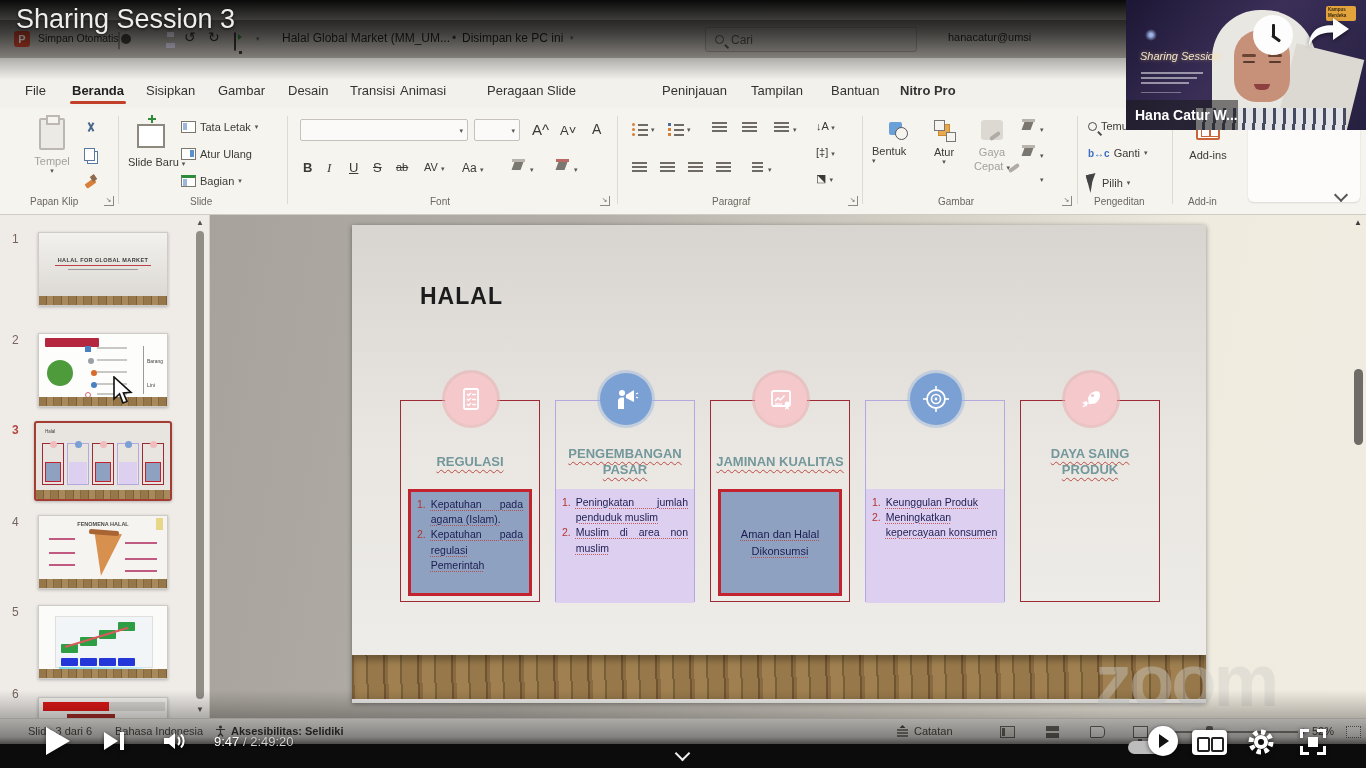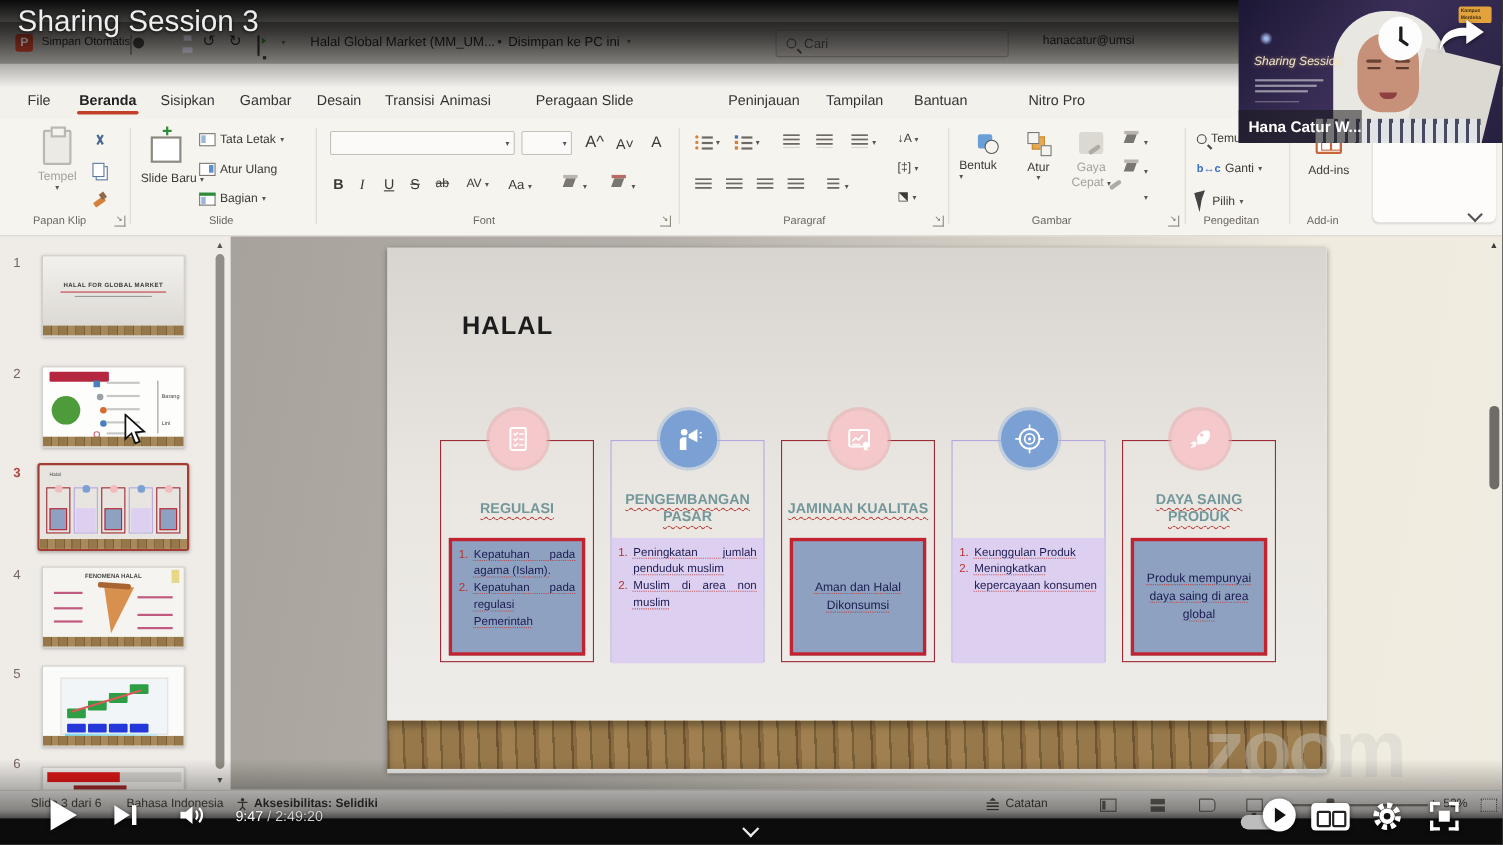--- a/index.html
+++ b/index.html
@@ -202,21 +202,21 @@
       <span class="tab" style="left:146px;">Sisipkan</span>
       <span class="tab" style="left:218px;">Gambar</span>
       <span class="tab" style="left:288px;">Desain</span>
       <span class="tab" style="left:350px;">Transisi</span>
       <span class="tab" style="left:400px;">Animasi</span>
       <span class="tab" style="left:487px;">Peragaan Slide</span>
       <span class="tab" style="left:601px;margin-top:26px;">Rekam</span>
       <span class="tab" style="left:662px;">Peninjauan</span>
       <span class="tab" style="left:751px;">Tampilan</span>
       <span class="tab" style="left:831px;">Bantuan</span>
-      <span class="tab" style="left:935px;">Nitro Pro</span>
+      <span class="tab" style="left:900px;font-weight:bold;">Nitro Pro</span>
     </div>
 
     <div id="ribbon">
       
       <div class="abs" style="left:26px;top:10px;width:52px;text-align:center;">
         <div class="clipboard" style="margin:0 auto;"></div>
         <div class="t-label dim" style="margin-top:5px;">Tempel</div>
         <div class="dd">▾</div>
       </div>
       <span class="abs scis" style="left:84px;top:14px;"></span>
@@ -532,25 +532,20 @@
             <svg width="26" height="26" viewBox="0 0 26 26">
                 <path d="M16 3c3 2 4.5 6 3 11l-4.5 4.5L10 14C8.5 9 10 5 13 3c1-.7 2-.7 3 0z" fill="#fff" transform="rotate(40 13 13)"></path>
                 <path d="M8 15l-4 2 3 1 1 3 2-4" fill="#fff"></path>
                 <circle cx="14.5" cy="9.5" r="1.6" fill="#f5c9cb"></circle>
                 <line x1="5" y1="21" x2="8" y2="18" stroke="#fff" stroke-width="1.4"></line>
               </svg>
           </div>
           <div class="chead">
               <span>DAYA SAING PRODUK</span>
             </div>
-          <div class="cbody-red">
-            <div class="ctrbox">
-                <span class="ctr">Produk mempunyai daya saing di area global</span>
-              </div>
-          </div>
         </div>
 
         <div class="wood"></div>
       </div>
 
       <div id="escroll">
         <div class="arr" style="position:absolute;left:1px;top:2px;color:#3c3c3c;">▲</div>
         <div class="thumbbar"></div>
       </div>
     </div>

